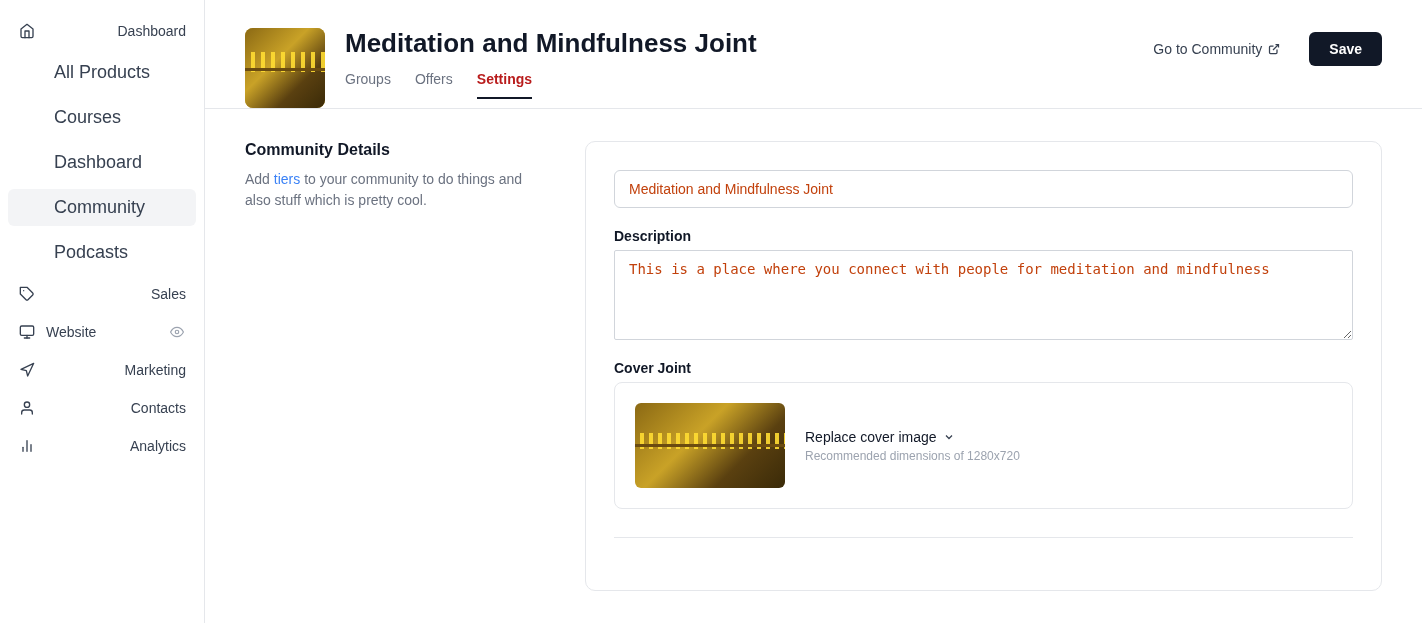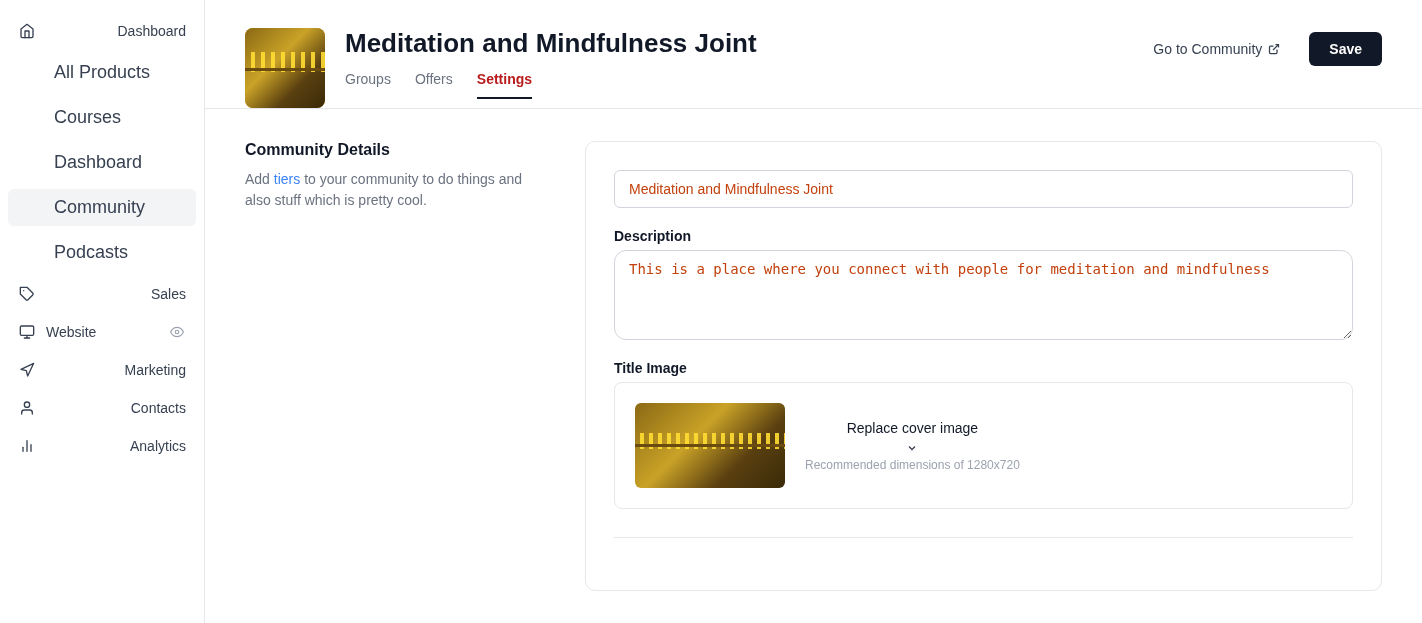--- a/index.html
+++ b/index.html
@@ -199,21 +199,21 @@
       border: 1px solid #d1d5db;
       border-radius: 6px;
       padding: 10px 14px;
       font-size: 14px;
       color: #c2410c;
       outline: none;
       width: 100%;
     }
     .field-textarea {
       border: 1px solid #d1d5db;
-      border-radius: 12px;
+      border-radius: 2px;
       padding: 10px 14px;
       font-size: 14px;
       color: #c2410c;
       outline: none;
       width: 100%;
       resize: vertical;
       min-height: 90px;
     }
 
     
@@ -263,21 +263,20 @@
     .replace-btn {
       display: flex;
       align-items: center;
       gap: 6px;
       background: none;
       border: none;
       color: #111827;
       font-size: 14px;
       font-weight: 500;
       cursor: pointer;
-      flex-direction: column;
     }
     .replace-hint {
       font-size: 12px;
       color: #9ca3af;
     }
 
     
     .divider {
       border: none;
       border-top: 1px solid #e5e7eb;
@@ -418,21 +417,21 @@
       <div class="field-group">
         <input class="field-input" type="text" value="Meditation and Mindfulness Joint" style="">
       </div>
 
       <div class="field-group">
         <label class="field-label">Description</label>
         <textarea class="field-textarea" style="">This is a place where you connect with people for meditation and mindfulness</textarea>
       </div>
 
       <div class="field-group">
-        <label class="field-label">Title Image</label>
+        <label class="field-label">Cover Joint</label>
         <div class="cover-image-box">
           <div class="cover-thumbnail">
             <div class="cover-thumbnail-visual">
               <div class="cover-lights"></div>
               <div class="cover-rope"></div>
             </div>
           </div>
           <div class="cover-info">
             <button class="replace-btn">
               <span>Replace cover image</span>

